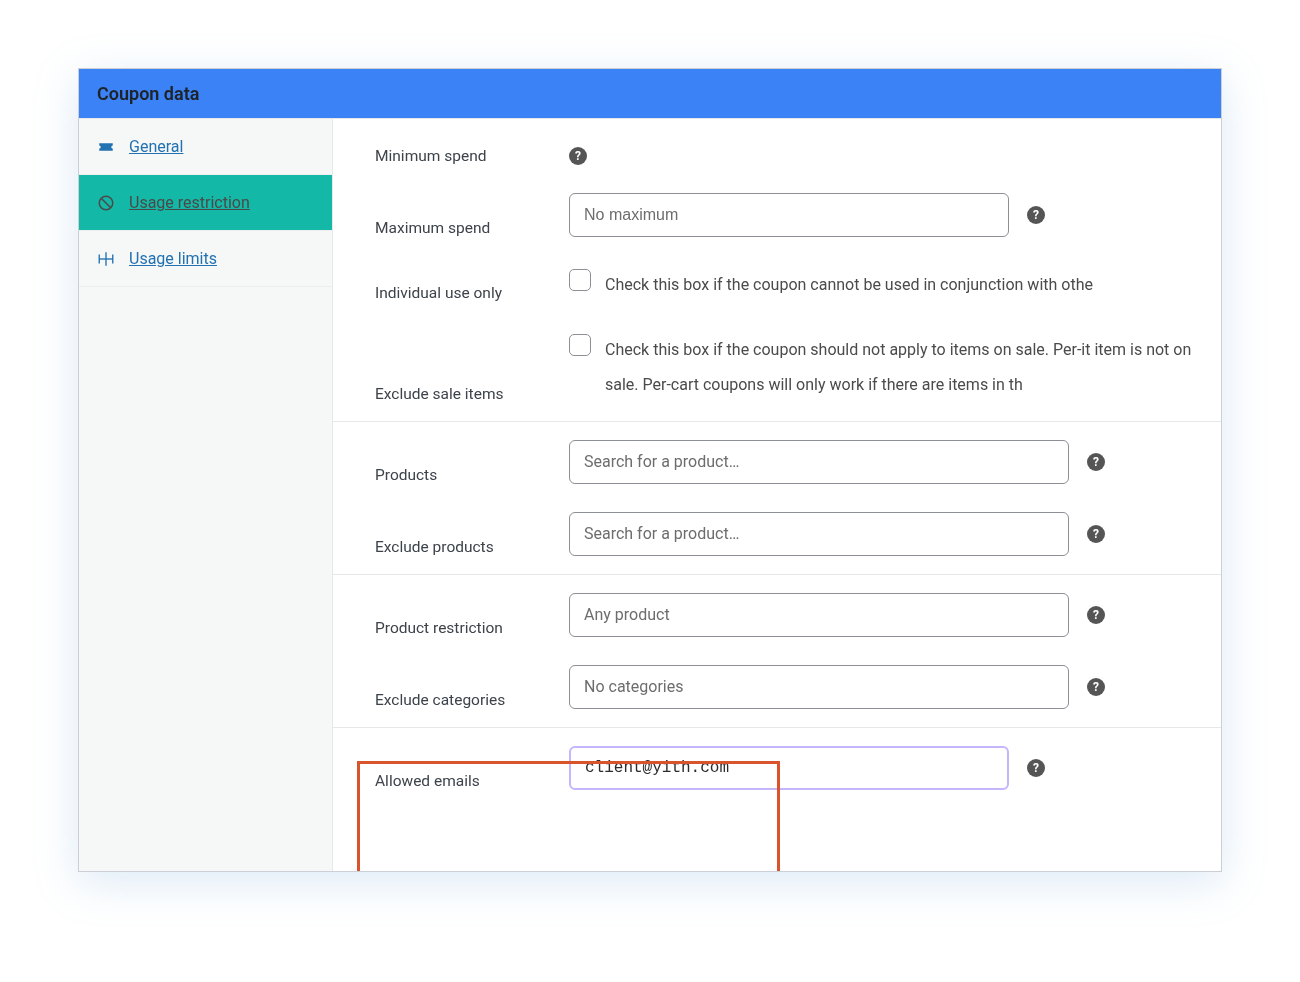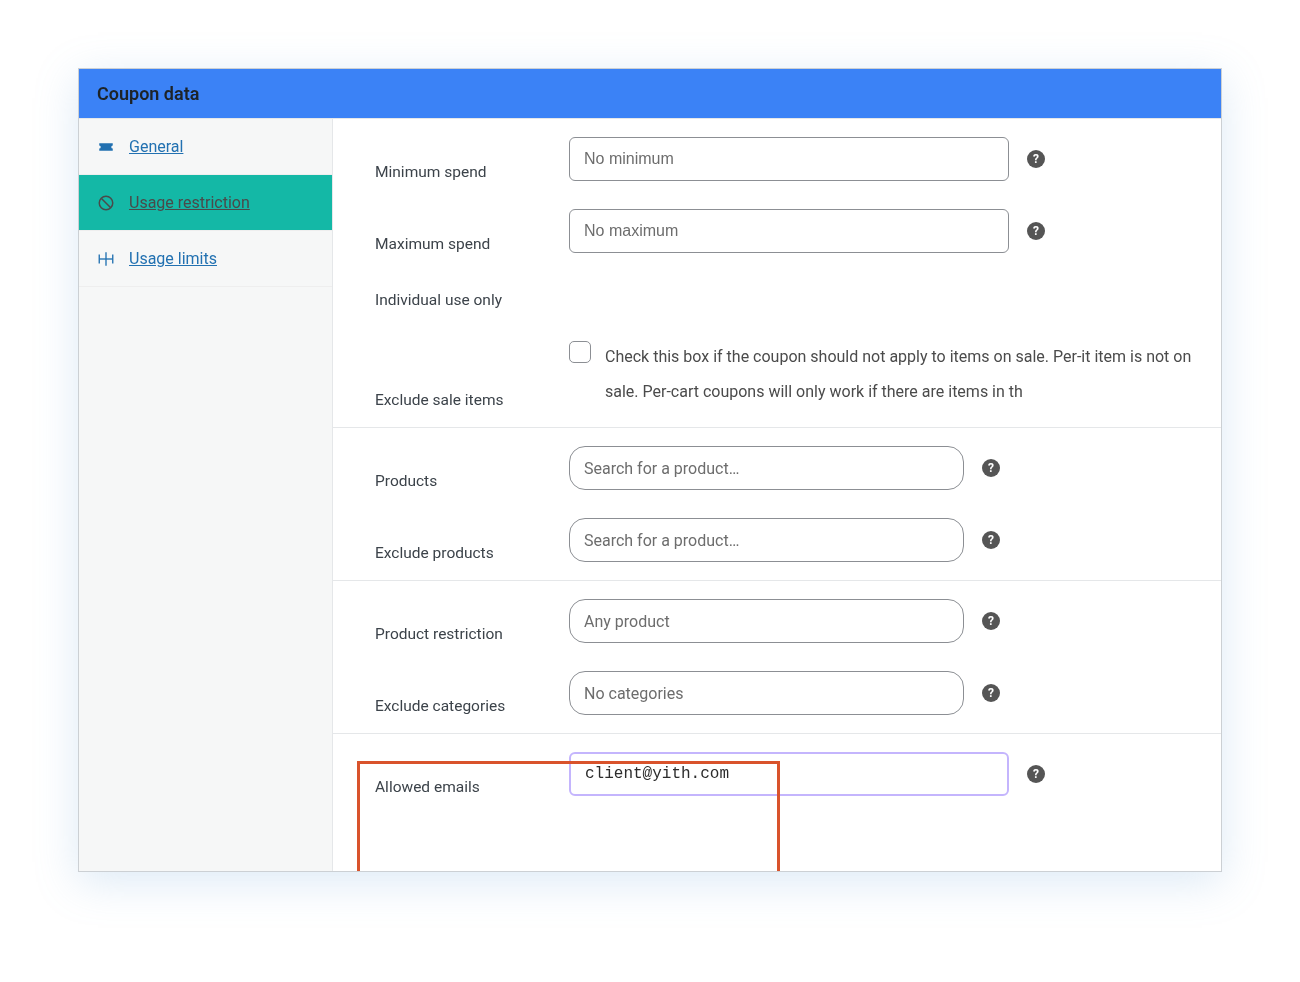--- a/index.html
+++ b/index.html
@@ -104,24 +104,24 @@
     color: #2c2c2c;
     background: #fff;
   }
   input[type=text].textinput.focused {
     border: 2px solid #c4b5fd;
     outline: none;
     font-family: Liberation Mono, monospace;
   }
   input[type=text].textinput::placeholder { color: #6d6d6d; }
   .select-like {
-    width: 395px;
+    width: 500px;
     height: 44px;
     border: 1px solid #8c8f94;
-    border-radius: 16px;
+    border-radius: 6px;
     padding: 0 14px;
     font-size: 16px;
     color: #6d6d6d;
     background: #fff;
     display: flex;
     align-items: center;
   }
   .help-icon {
     width: 18px;
     height: 18px;
@@ -197,33 +197,36 @@
         <span>Usage limits</span>
       </div>
     </div>
 
     <div class="content">
 
       <div class="group">
         <div class="row">
           <div class="row-label">Minimum spend</div>
           <div class="row-control">
-            <input type="text" class="textinput" placeholder="No minimum" style="">
             <span class="help-icon">?</span>
           </div>
         </div>
         <div class="row">
           <div class="row-label">Maximum spend</div>
           <div class="row-control">
             <input type="text" class="textinput" placeholder="No maximum" style="">
             <span class="help-icon">?</span>
           </div>
         </div>
         <div class="row">
           <div class="row-label">Individual use only</div>
+          <div class="row-desc">
+            <div class="checkbox"></div>
+            <div class="desc-text">Check this box if the coupon cannot be used in conjunction with othe</div>
+          </div>
         </div>
         <div class="row">
           <div class="row-label">Exclude sale items</div>
           <div class="row-desc">
             <div class="checkbox"></div>
             <div class="desc-text">Check this box if the coupon should not apply to items on sale. Per-it item is not on sale. Per-cart coupons will only work if there are items in th</div>
           </div>
         </div>
       </div>
 

